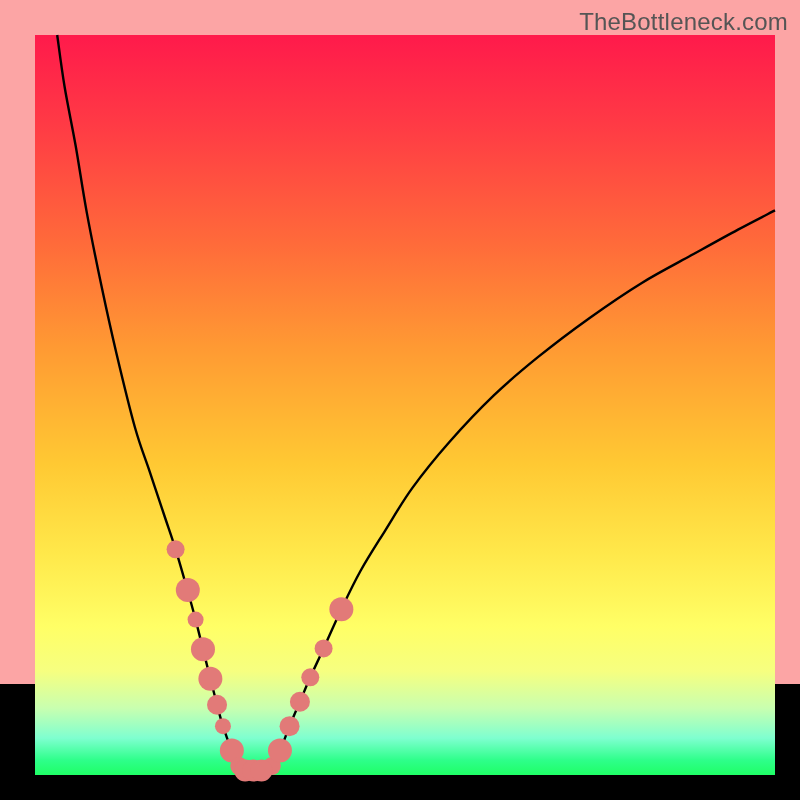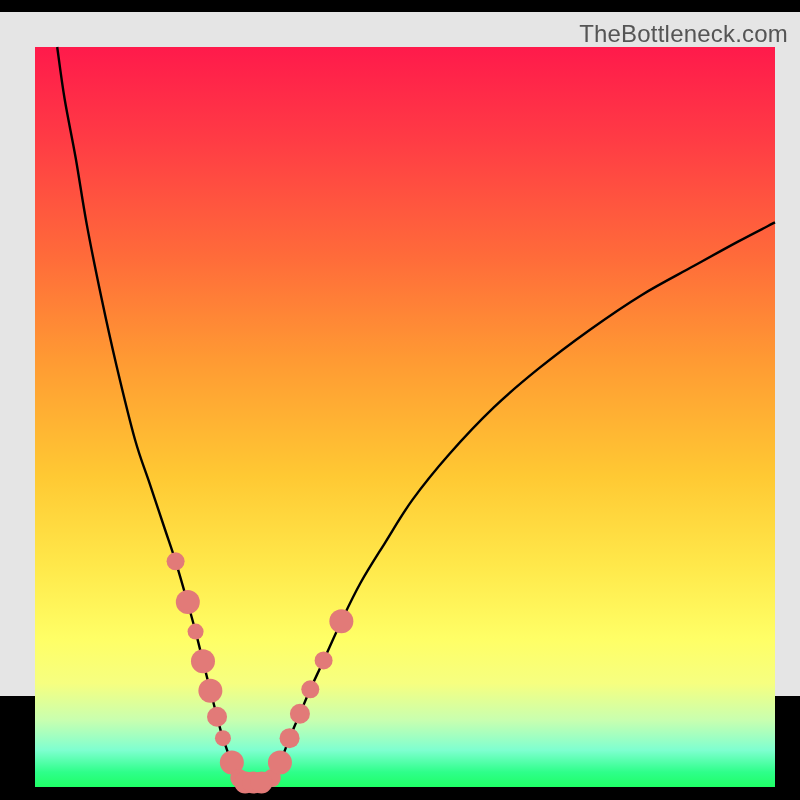--- a/index.html
+++ b/index.html
@@ -8,22 +8,21 @@
     width: 800px;
     height: 800px;
     overflow: hidden;
     background: #000;
     font-family: Arial, Helvetica, sans-serif;
   }
   .frame {
     position: relative;
     width: 800px;
     height: 684px;
-    background: #e5e5e5;
-    margin-top: 12px;
+    background: #fca5a5;
   }
   .plot-area {
     position: absolute;
     left: 35px;
     top: 35px;
     width: 740px;
     height: 740px;
     
     background: linear-gradient(
       to bottom,

